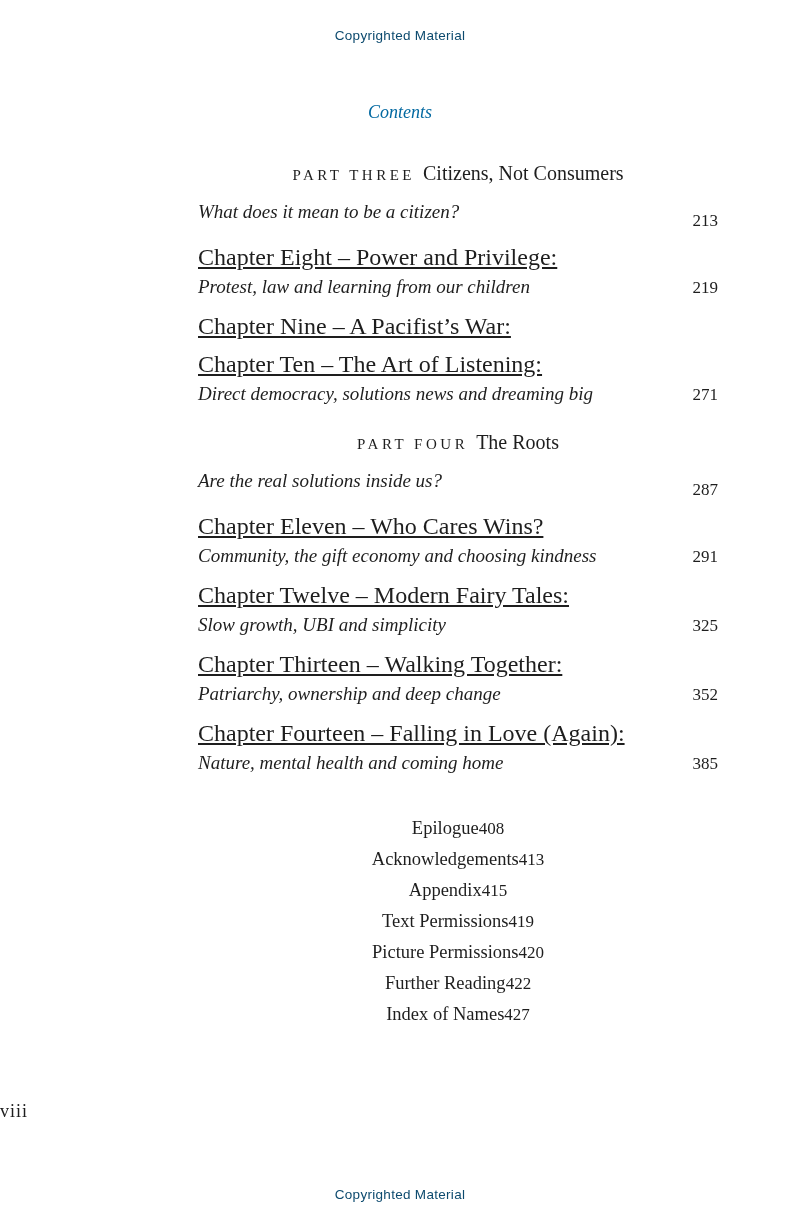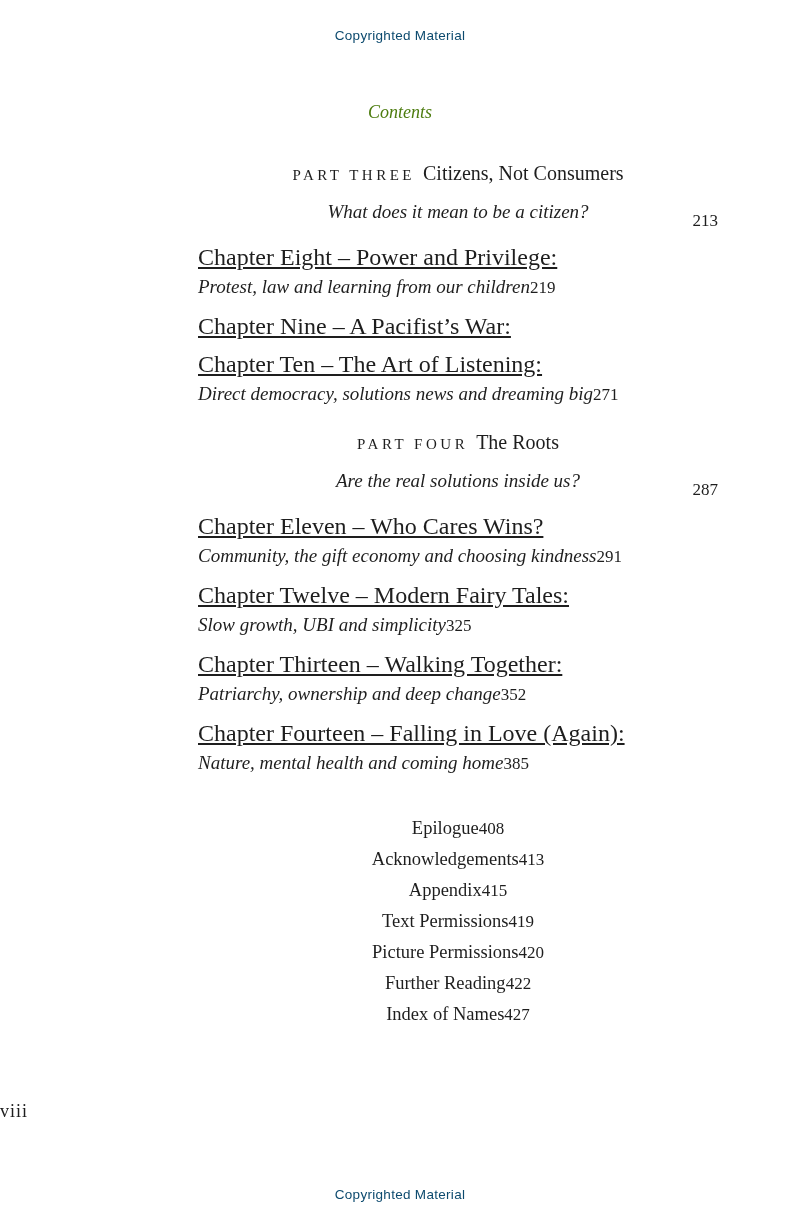--- a/index.html
+++ b/index.html
@@ -20,21 +20,21 @@
     color: #0c4a6e;
   }
   .copyright.top { top: 28px; }
   .copyright.bottom { top: 1187px; }
   .contents-heading {
     position: absolute; left: 0; width: 100%;
     top: 102px;
     text-align: center;
     font-style: italic;
     font-size: 18px;
-    color: #4d7c0f;
+    color: #0369a1;
   }
   .content {
     position: absolute;
     left: 198px;
     width: 520px;
     top: 161px;
   }
   .part-heading {
     text-align: center;
     line-height: 24px;
@@ -44,21 +44,21 @@
   .chapter + .part-heading { margin-top: 20px; }
   .part-label {
     font-size: 15px;
     letter-spacing: 3.5px;
     margin-right: 8px;
     text-transform: uppercase;
   }
   .part-title { font-size: 20px; }
   .question-row {
     position: relative;
-    text-align: center;
+    text-align: left;
     margin-top: 12px;
     line-height: 26px;
   }
   .question {
     font-style: italic;
     font-size: 19px;
   }
   .pagenum {
     font-size: 17px;
     color: #1e1e1e;
@@ -70,20 +70,21 @@
   }
   .chapter { margin-top: 8px; }
   .question-row + .chapter { margin-top: 16px; }
   .chapter-title {
     font-size: 24px;
     line-height: 30px;
     text-decoration: underline;
   }
   .chapter-sub-row {
     display: flex;
+    justify-content: space-between;
     align-items: baseline;
     line-height: 30px;
   }
   .chapter-subtitle {
     font-style: italic;
     font-size: 19px;
   }
   .backmatter { margin-top: 34px; }
   .bm-row {
     display: flex;

